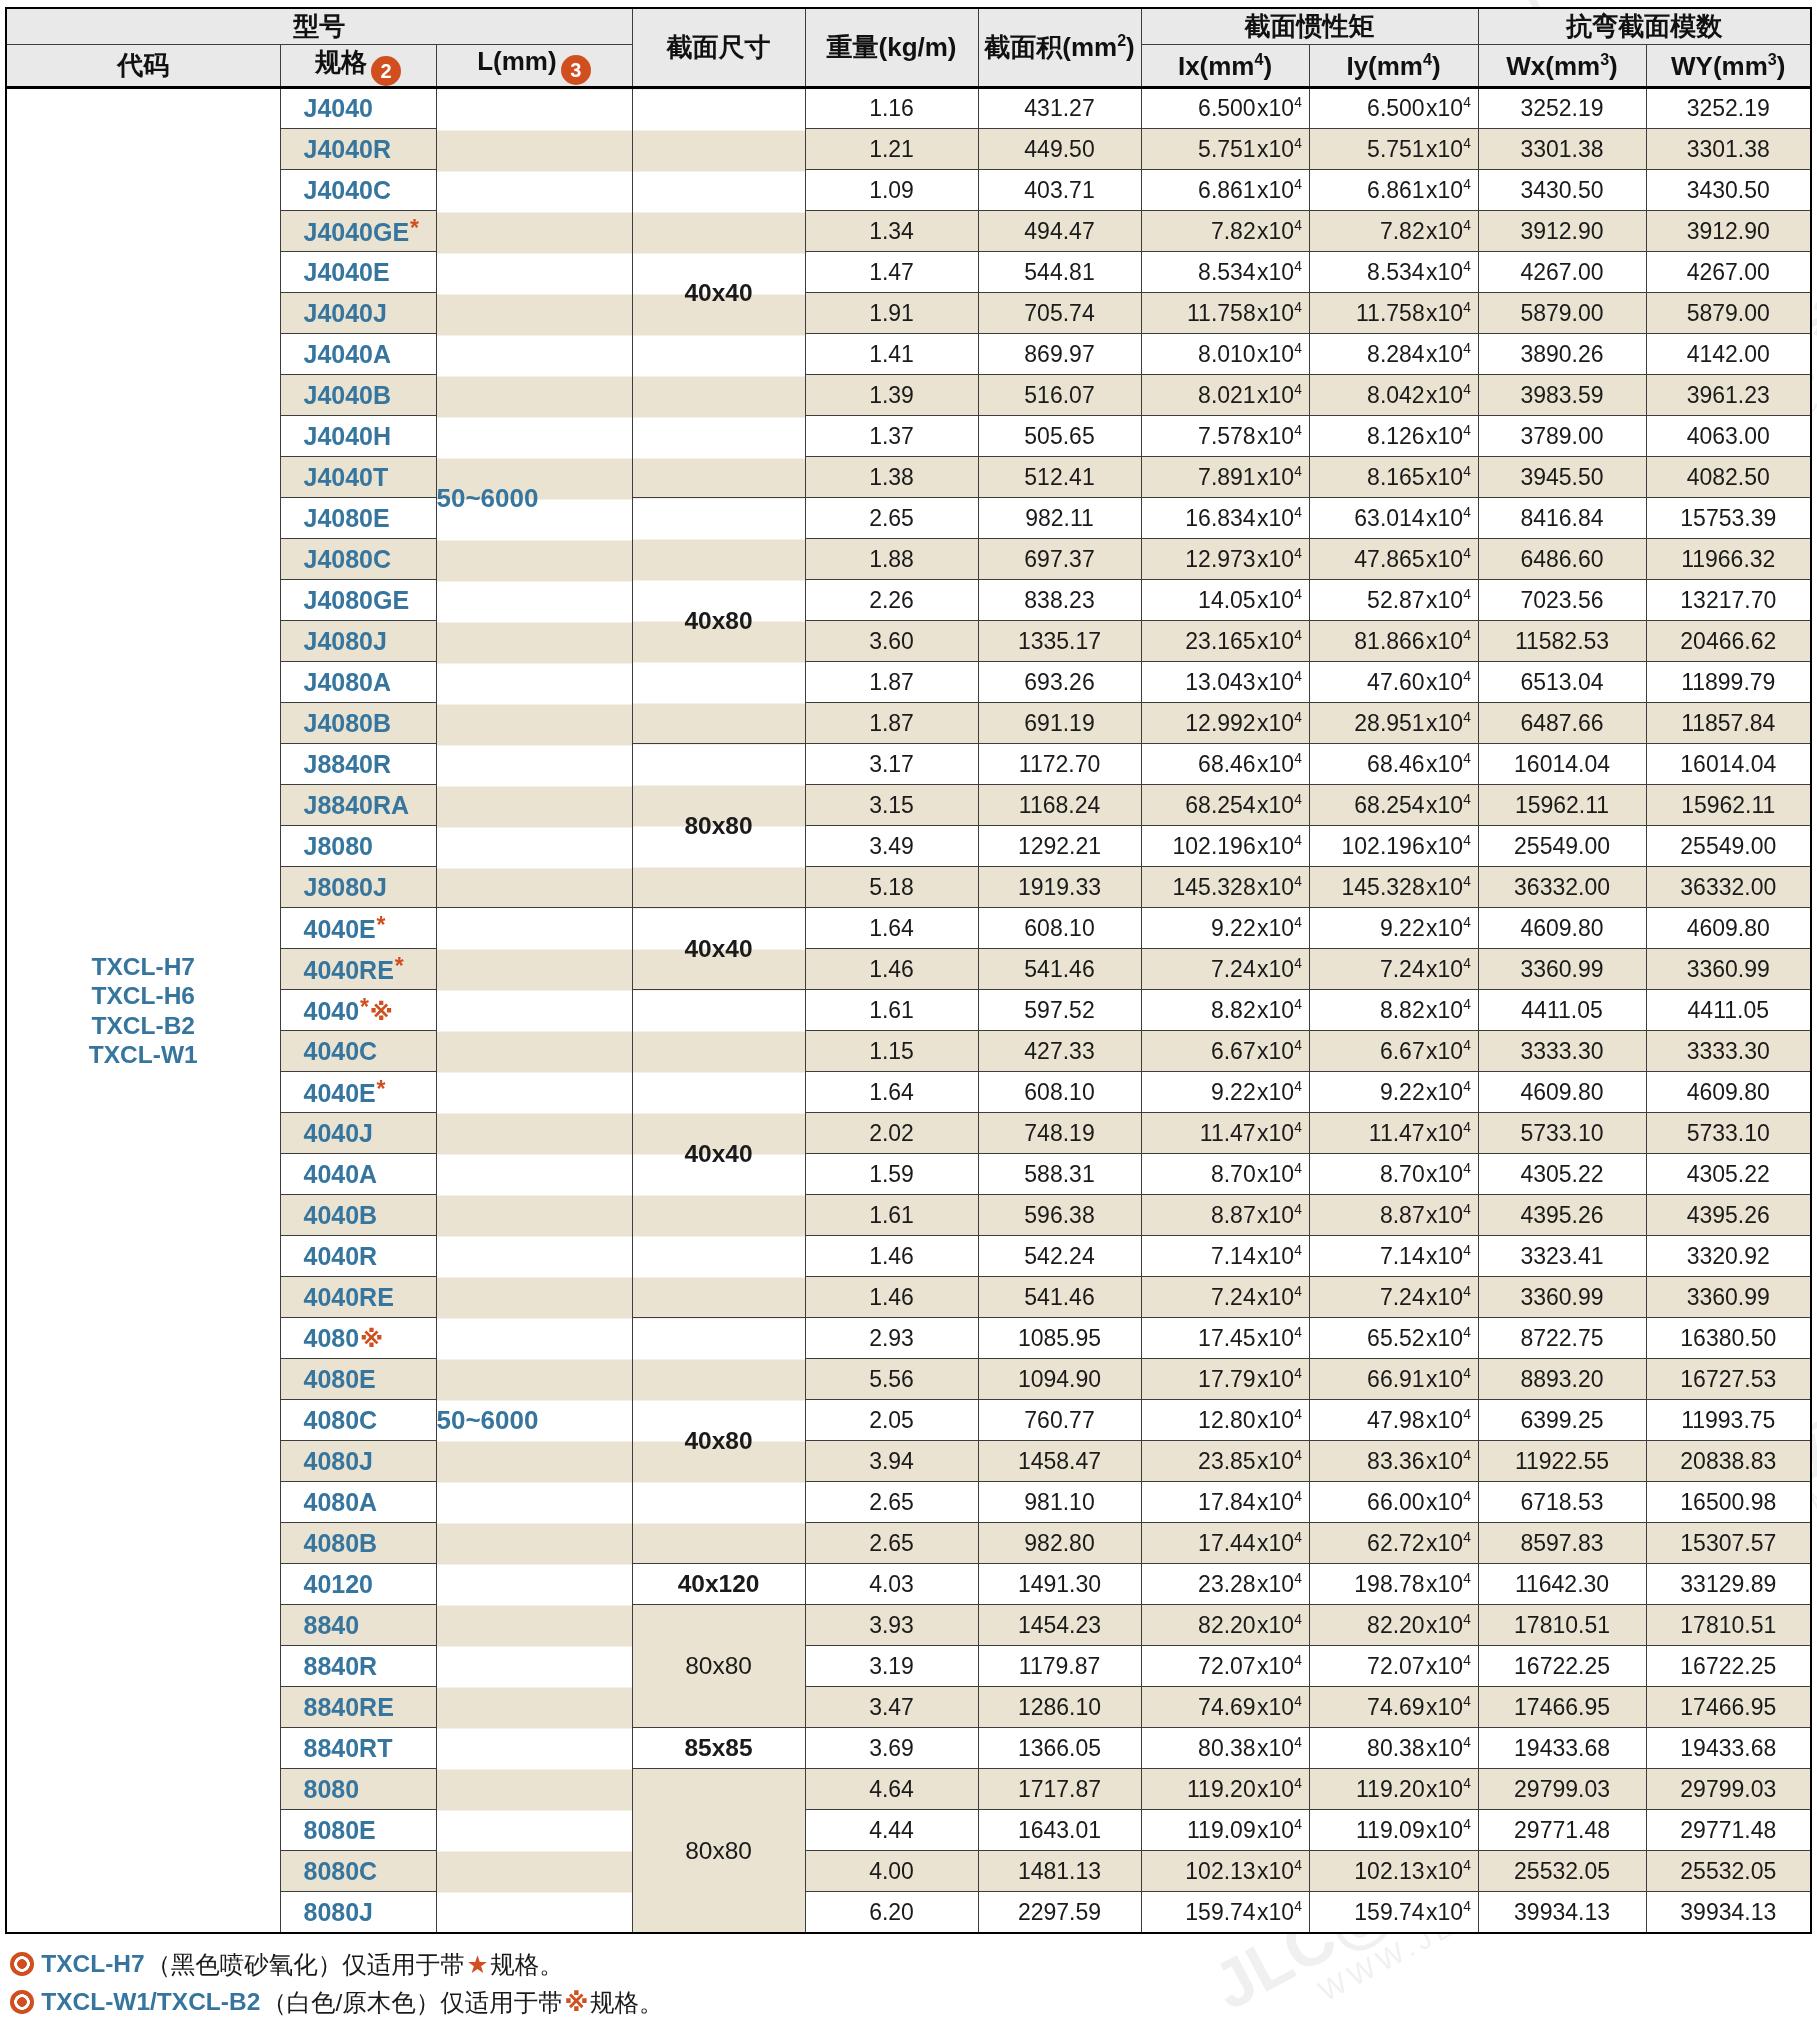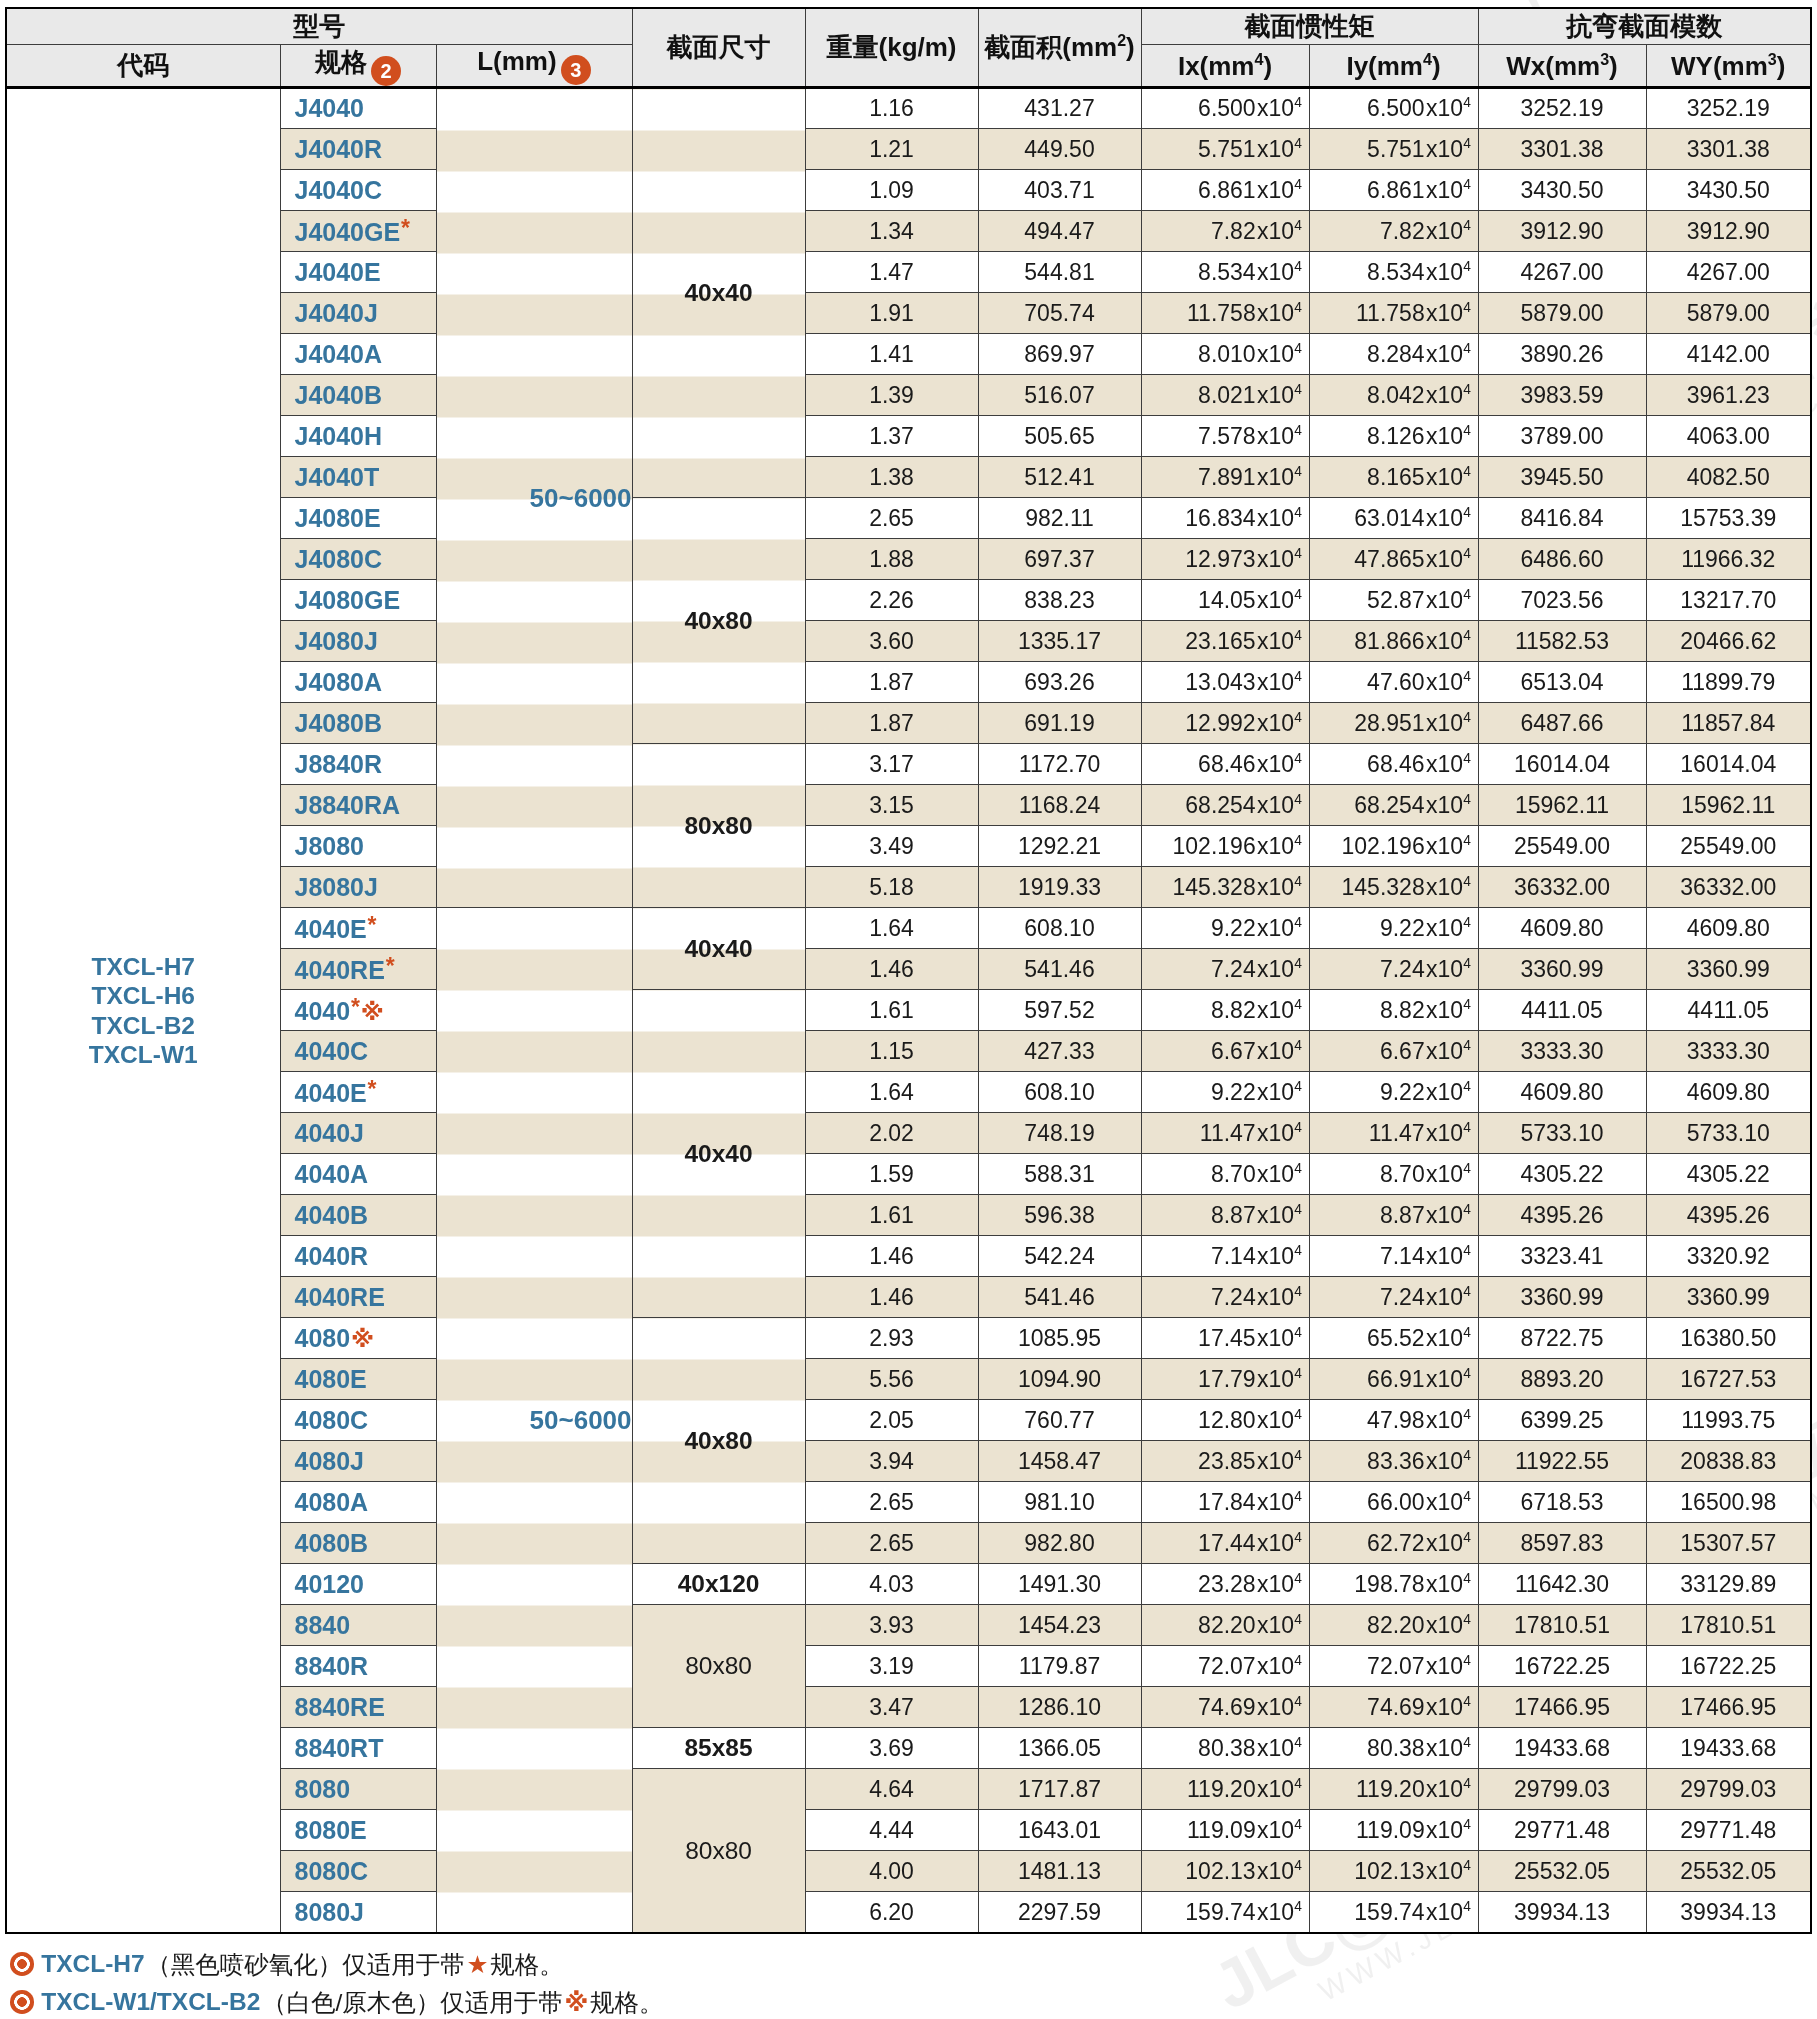--- a/index.html
+++ b/index.html
@@ -24,25 +24,25 @@
   .badge{display:inline-flex;align-items:center;justify-content:center;
          width:30px;height:30px;border-radius:50%;background:#d14e1e;color:#fff;
          font-size:20px;font-weight:700;vertical-align:-6.7px;margin-left:4.2px;}
   tbody tr{height:41px;}
   tbody td{font-size:23px;background:#fff;}
   tbody tr.alt td{background:#ebe3d1;}
   td.num{text-align:center;}
   td.sci{text-align:right;padding-right:6.7px;}
   td.sci .x10{margin-left:0.06em;}
   td.sci sup{font-size:0.6em;}
-  td.spec{color:#36759e;font-weight:700;font-size:25px;text-align:left;padding-left:14px;}
+  td.spec{color:#36759e;font-weight:700;font-size:25px;text-align:left;padding-left:23px;}
   .sym{color:#d14e1e;font-weight:700;}
   .sym.star{vertical-align:0.22em;font-size:0.92em;margin-left:0.8px;}
   .sym.refmark{font-size:0.95em;margin-left:0.8px;}
-  td.lcell{color:#36759e;font-weight:700;font-size:26px;text-align:right;padding-left:8px;}
+  td.lcell{color:#36759e;font-weight:700;font-size:26px;text-align:left;}
   td.size{font-size:24.5px;text-align:center;color:#1a1a1a;font-weight:400;}
   
   tbody td.ms-a{background-image:repeating-linear-gradient(to bottom,
       #ffffff 0px,#ffffff 41px,#ebe3d1 41px,#ebe3d1 82px);background-color:#fff;font-weight:bold;}
   tbody td.ms-b{background-image:repeating-linear-gradient(to bottom,
       #ebe3d1 0px,#ebe3d1 41px,#ffffff 41px,#ffffff 82px);background-color:#fff;}
   tbody td.code-cell{background:#ffffff !important;text-align:center;vertical-align:middle;}
   .code-cell div{color:#36759e;font-weight:700;font-size:24.5px;line-height:29.5px;}
   
   .footnotes{position:absolute;left:10px;top:1945px;z-index:1;}

